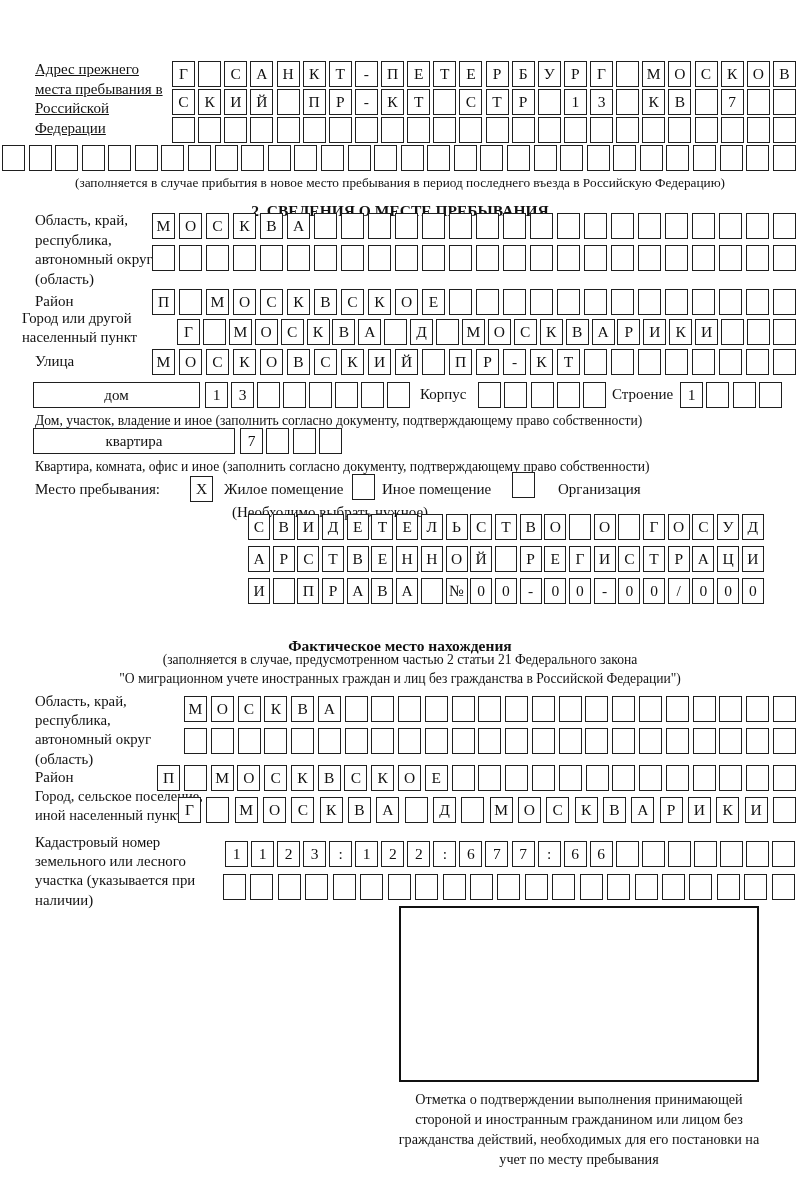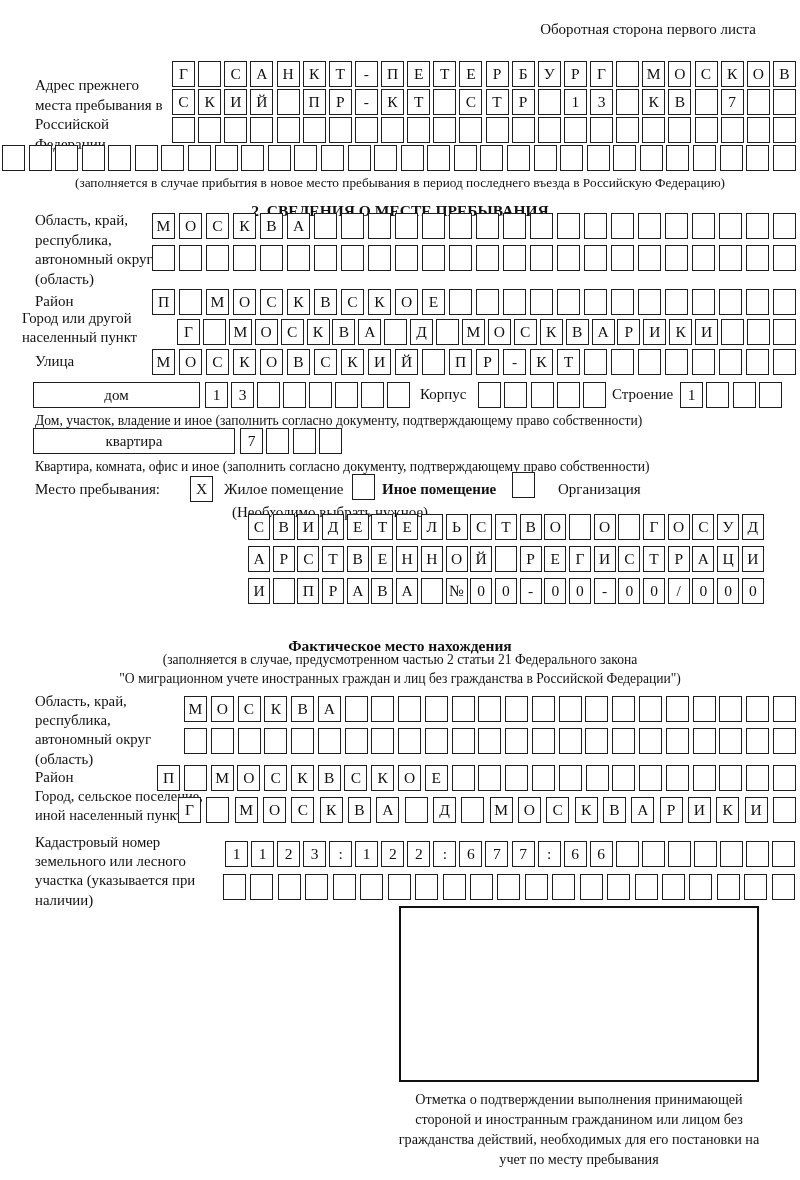--- a/index.html
+++ b/index.html
@@ -25,23 +25,22 @@
     box-sizing:border-box; border:1.6px solid #1f1f1f; height:26px;
     display:flex; align-items:center; justify-content:center; font-size:15px; background:#fff;text-align:right;
   }
   .bigbox { box-sizing:border-box; border:2px solid #111; background:#fff; }
 </style>
 </head>
 <body>
 
 <div class="page">
 
-  <div class="abs lbl" style="top:20px; right:44px;">Оборотная сторона первого листа</div>
-
-  <div class="abs lbl" style="left:35px; top:76px; width:140px;">Адрес прежнего места пребывания в Российской Федерации</div>
+
+  <div class="abs lbl" style="left:35px; top:60px; width:140px;text-decoration:underline;">Адрес прежнего места пребывания в Российской Федерации</div>
   <div class="abs cellrow" style="left:172px; top:61px; width:624px;">
       <span class="cell">Г</span>
       <span class="cell"></span>
       <span class="cell">С</span>
       <span class="cell">А</span>
       <span class="cell">Н</span>
       <span class="cell">К</span>
       <span class="cell">Т</span>
       <span class="cell">-</span>
       <span class="cell">П</span>
@@ -325,21 +324,21 @@
   <div class="abs note" style="left:35px; top:458px; font-size:13.6px;">Квартира, комната, офис и иное (заполнить согласно документу, подтверждающему право собственности)</div>
 
   <div class="abs lbl" style="left:35px; top:480px;">Место пребывания:</div>
   <div class="abs cellrow" style="left:190px; top:476px; width:23px;">
       <span class="cell">X</span>
     </div>
   <div class="abs lbl" style="left:224px; top:480px;">Жилое помещение</div>
   <div class="abs cellrow" style="left:352px; top:474px; width:23px;">
       <span class="cell"></span>
     </div>
-  <div class="abs lbl" style="left:382px; top:480px;font-weight:bold;">Иное помещение</div>
+  <div class="abs lbl" style="left:382px; top:480px;">Иное помещение</div>
   <div class="abs cellrow" style="left:512px; top:472px; width:23px;">
       <span class="cell"></span>
     </div>
   <div class="abs lbl" style="left:558px; top:480px;">Организация</div>
   <div class="abs note ctr" style="left:160px; top:503px; width:340px; font-size:15px;">(Необходимо выбрать нужное)</div>
 
   <div class="abs cellrow sm" style="left:248px; top:514px; width:516px;">
       <span class="cell">С</span>
       <span class="cell">В</span>
       <span class="cell">И</span>

